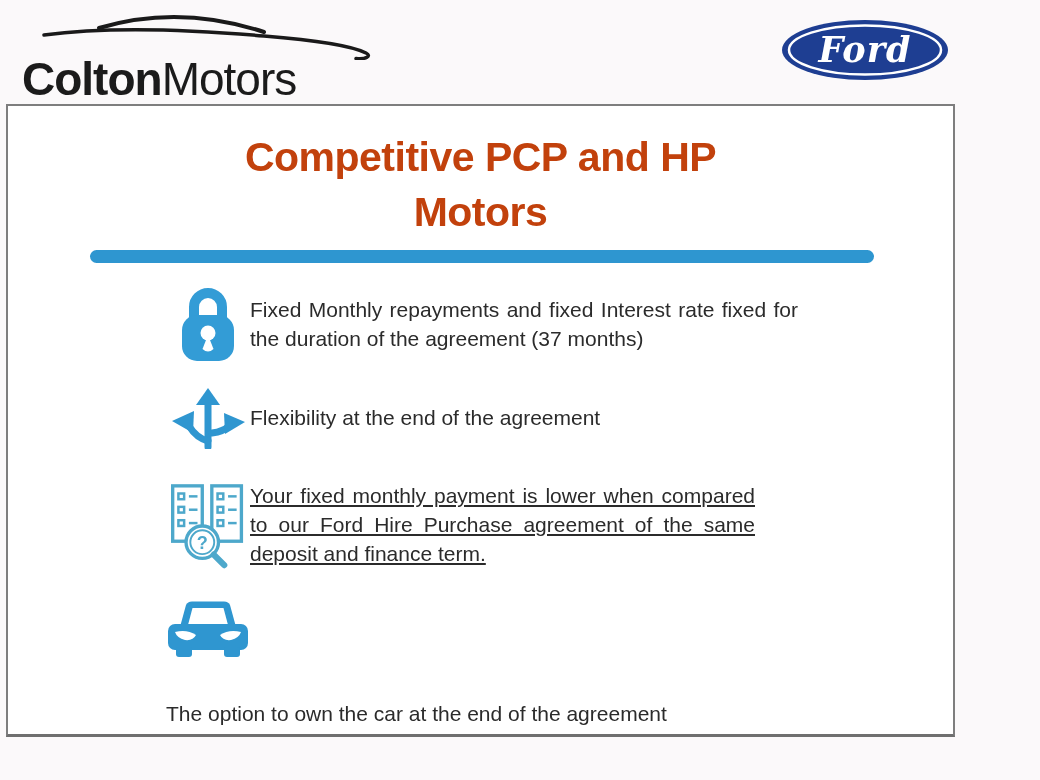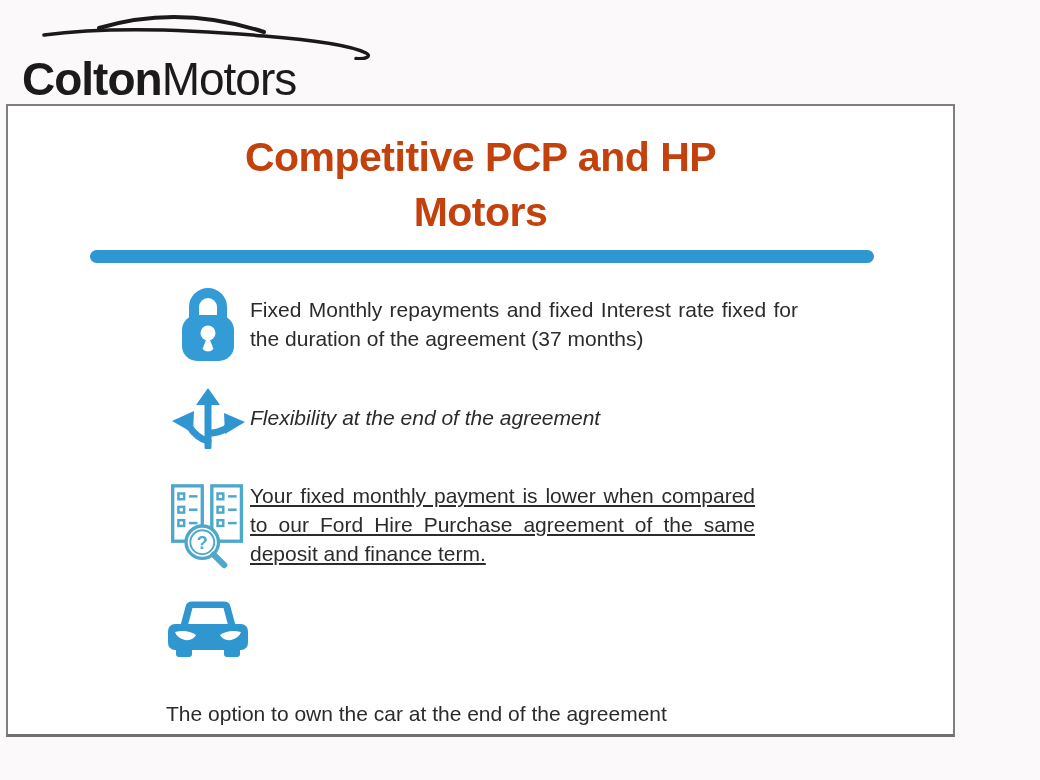--- a/index.html
+++ b/index.html
@@ -37,21 +37,21 @@
   
   .bullets { padding-left:158px; }
   .bullet-row { display:flex; }
   .icon-col { width:84px; display:flex; justify-content:center; flex:0 0 84px; }
   .bullet-text {
     font-size:21px; line-height:29px; color:#2b2b2b;
     text-align:justify; 
   }
   .row-1 { margin-top:20px; align-items:flex-start; }
   .row-1 .bullet-text { width:548px; margin-top:12px; }
-  .row-2 { margin-top:22px; align-items:center;font-style:italic; }
+  .row-2 { margin-top:22px; align-items:center; }
   .row-3 { margin-top:30px; align-items:flex-start; }
   .row-3 .bullet-text { width:505px; margin-top:2px;text-decoration:underline; }
   .row-4 { margin-top:26px; align-items:flex-start;flex-direction:column; }
   .row-4 .bullet-text { width:505px; margin-top:18px; }
 </style>
 </head>
 <body>
 
 <div class="page">
 
@@ -60,20 +60,27 @@
     <div class="dealer-logo">
       <svg class="swoosh" width="370" height="58" viewBox="0 0 370 58">
         <path d="M85,26 Q165,2 250,30" fill="none" stroke="#1a1a1a" stroke-width="4" stroke-linecap="round"></path>
         <path d="M30,33 C90,25 170,27 250,34 C300,38 338,44 352,51 C358,54 352,57.5 342,56.5" fill="none" stroke="#1a1a1a" stroke-width="3.5" stroke-linecap="round"></path>
       </svg>
       <div class="dealer-name">
         <span class="bold">Colton</span><span class="light">Motors</span>
       </div>
     </div>
 
+    <div class="ford-logo">
+      <svg width="170" height="66" viewBox="0 0 170 66">
+        <ellipse cx="85" cy="33" rx="83" ry="30" fill="#1e3e92"></ellipse>
+        <ellipse cx="85" cy="33" rx="76" ry="24.5" fill="none" stroke="#ffffff" stroke-width="2.5"></ellipse>
+        <text x="85" y="45" text-anchor="middle" fill="#ffffff" font-family="DejaVu Serif, serif" font-style="italic" font-weight="bold" font-size="35" letter-spacing="1">Ford</text>
+      </svg>
+    </div>
   </div>
 
   <div class="card">
 
     <h1 class="slide-title">
       <span>Competitive PCP and HP</span><br>
       <span>Motors</span>
     </h1>
 
     <div class="divider"></div>

